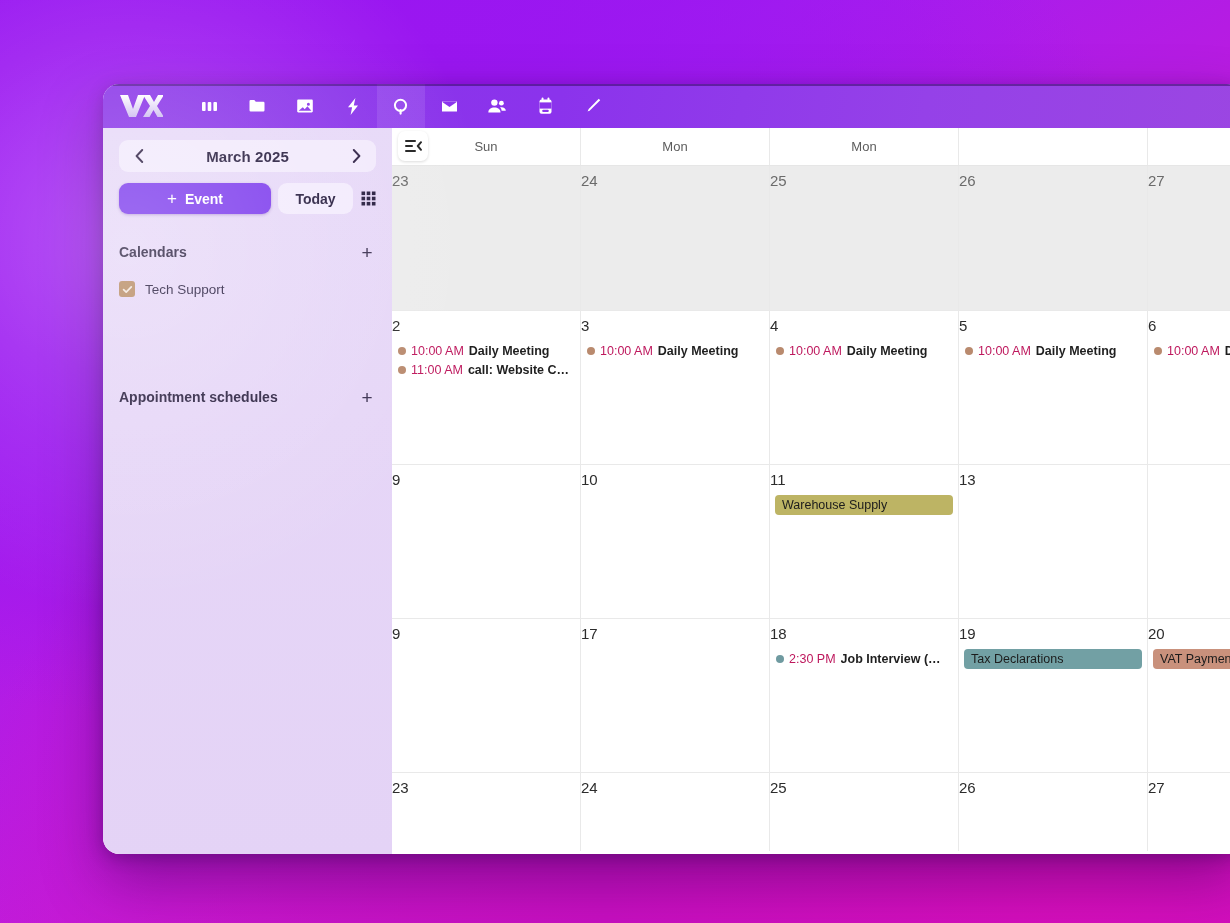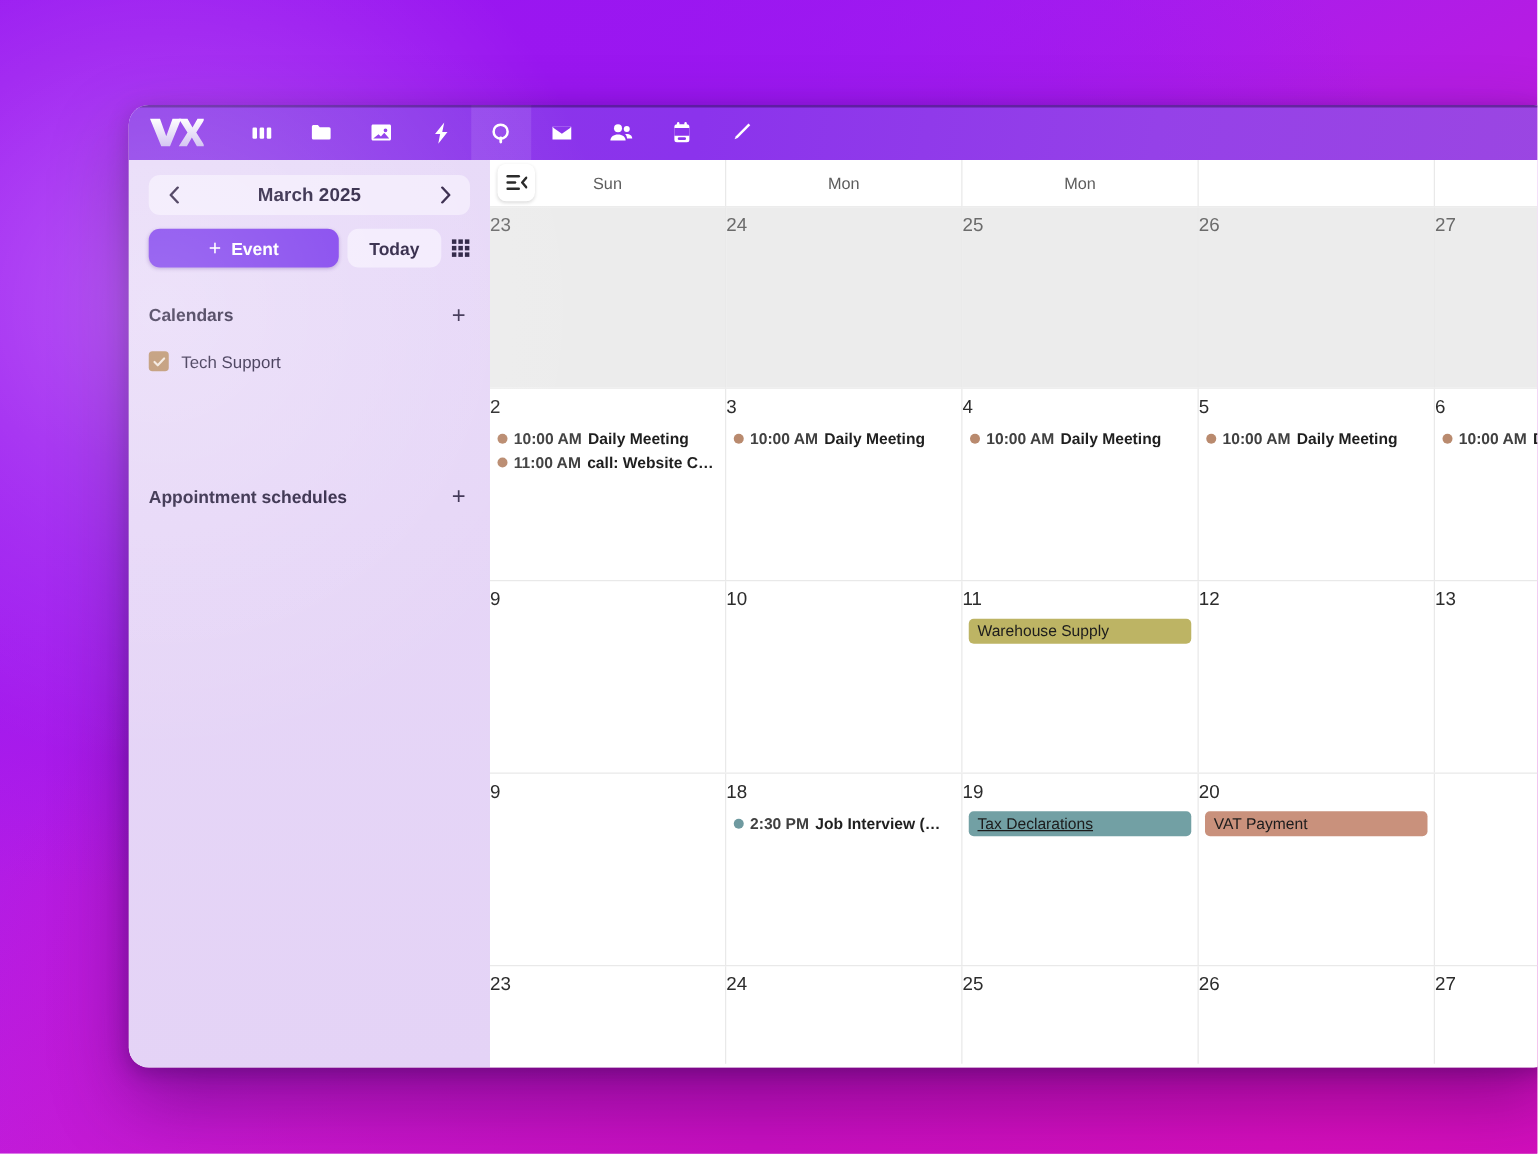--- a/index.html
+++ b/index.html
@@ -279,21 +279,21 @@
     color: #1f1f1f;
     white-space: nowrap;
     overflow: hidden;
     cursor: pointer;
   }
   .ev-dot {
     flex: 0 0 8px;
     width: 8px; height: 8px;
     border-radius: 50%;
   }
-  .ev-time { color: #404040; font-weight: bold; }
+  .ev-time { color: #be185d; }
   .ev-title { font-weight: bold; overflow: hidden; text-overflow: ellipsis; }
 
   
   .ev-block {
     margin: 0 5px 3px 5px;
     height: 20px;
     border-radius: 4px;
     display: flex;
     align-items: center;
     padding: 0 7px;
@@ -558,41 +558,41 @@
               <div class="day-cell">
                 <div class="day-num">10</div>
               </div>
               <div class="day-cell">
                 <div class="day-num">11</div>
                 <div class="ev-block" style="background: rgb(189, 180, 100);">
                   <span>Warehouse Supply</span>
                 </div>
               </div>
               <div class="day-cell">
-                <div class="day-num">12</div>
-              </div>
-              <div class="day-cell">
                 <div class="day-num">13</div>
               </div>
             </div>
             <div class="cal-row r-std">
               <div class="day-cell">
                 <div class="day-num">9</div>
+              </div>
+              <div class="day-cell">
+                <div class="day-num">17</div>
               </div>
               <div class="day-cell">
                 <div class="day-num">18</div>
                 <div class="ev-timed">
                   <span class="ev-dot" style="background: rgb(111, 154, 160);"></span>
                   <span class="ev-time">2:30 PM</span>
                   <span class="ev-title">Job Interview (…</span>
                 </div>
               </div>
               <div class="day-cell">
                 <div class="day-num">19</div>
-                <div class="ev-block" style="background: rgb(114, 160, 164); text-decoration: underline;">
+                <div class="ev-block" style="background: rgb(114, 160, 164);">
                   <span>Tax Declarations</span>
                 </div>
               </div>
               <div class="day-cell">
                 <div class="day-num">20</div>
                 <div class="ev-block" style="background: rgb(201, 145, 124);">
                   <span>VAT Payment</span>
                 </div>
               </div>
             </div>

